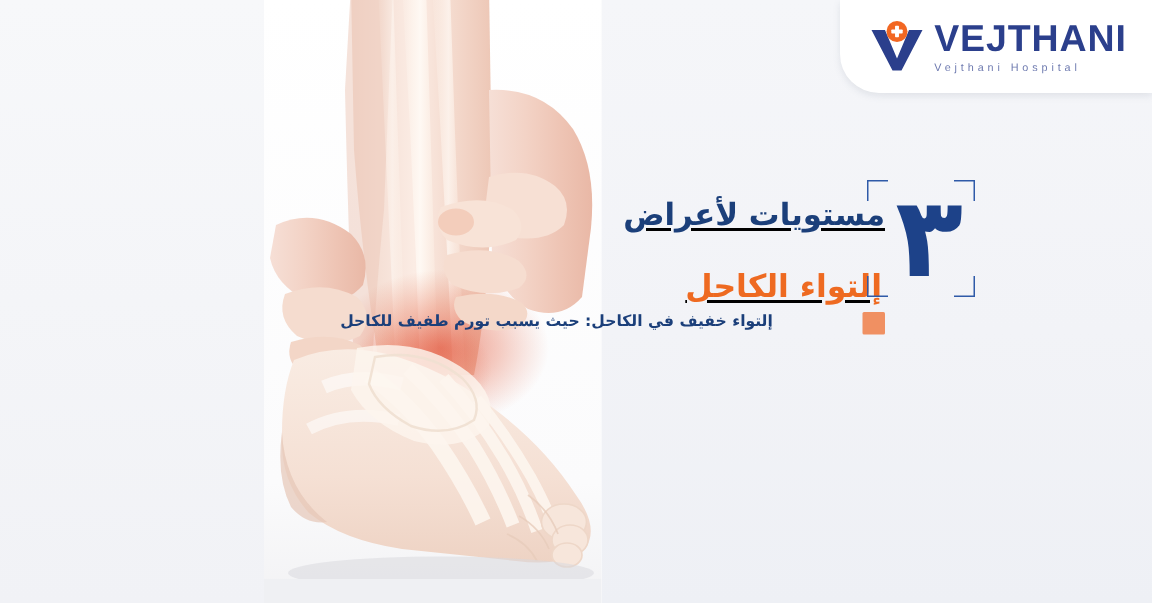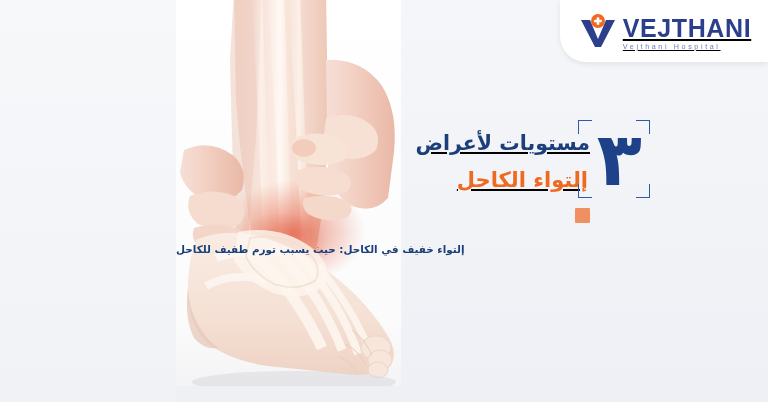--- a/index.html
+++ b/index.html
@@ -27,21 +27,21 @@
   .photo svg{display:block;width:225px;height:402px;}
 
   
   .logo-card{
     position:absolute;right:0;top:0;width:208px;height:62px;
     background:#ffffff;border-bottom-left-radius:26px;
     box-shadow:0 2px 5px rgba(120,130,150,.16);
     display:flex;align-items:center;justify-content:center;
     direction:ltr;
   }
-  .logo-wrap{display:flex;align-items:flex-end;gap:4px;transform:translateY(1px);text-decoration:underline;}
+  .logo-wrap{display:flex;align-items:flex-start;gap:4px;transform:translateY(1px);}
   .logo-v{position:relative;width:42px;height:36px;}
   .logo-v svg{display:block;width:42px;height:36px;}
   .logo-text{display:flex;flex-direction:column;line-height:1;}
   .logo-name{
     font-family:"Liberation Sans",sans-serif;
     font-size:25px;font-weight:700;color:#2b3f8c;letter-spacing:.6px;
   }
   .logo-sub{
     font-family:"Liberation Sans",sans-serif;
     font-size:7.2px;font-weight:400;color:#6f7bb0;letter-spacing:2.6px;
@@ -53,21 +53,21 @@
     position:absolute;right:178px;top:126px;width:410px;
     text-align:right;direction:rtl;text-decoration:underline;
   }
   .head-row{position:relative;height:36px;}
   .head-line1{
     font-size:20.5px;font-weight:700;color:#1b3f7a;
     white-space:nowrap;line-height:34px;
   }
   .head-line2{
     font-size:21px;font-weight:700;color:#ee6a21;
-    white-space:nowrap;line-height:32px;margin-top:2px;
+    white-space:nowrap;line-height:32px;margin-top:13px;
     padding-right:2px;
   }
 
   
   .numeral-box{
     position:absolute;right:-60px;top:-6px;width:74px;height:78px;
   }
   .numeral{
     position:absolute;right:8px;top:2px;
     font-size:74px;font-weight:700;color:#1d4289;
@@ -85,24 +85,23 @@
   }
   .level{
     display:flex;flex-direction:row;align-items:flex-start;
     gap:9px;margin-bottom:13px;
   }
   .sq{
     flex:0 0 auto;width:15px;height:15px;margin-top:2px;
     border-radius:1px;
   }
   .lvl-text{
-    flex:1 1 auto;text-align:left;
+    flex:1 1 auto;text-align:center;
     font-size:10.4px;line-height:16.5px;color:#1b3f7a;font-weight:700;
     letter-spacing:0;
-    margin-top:35px;
   }
 </style>
 </head>
 <body>
 
 <div class="poster">
 
   <div class="left-panel"></div>
 
   <div class="photo">

